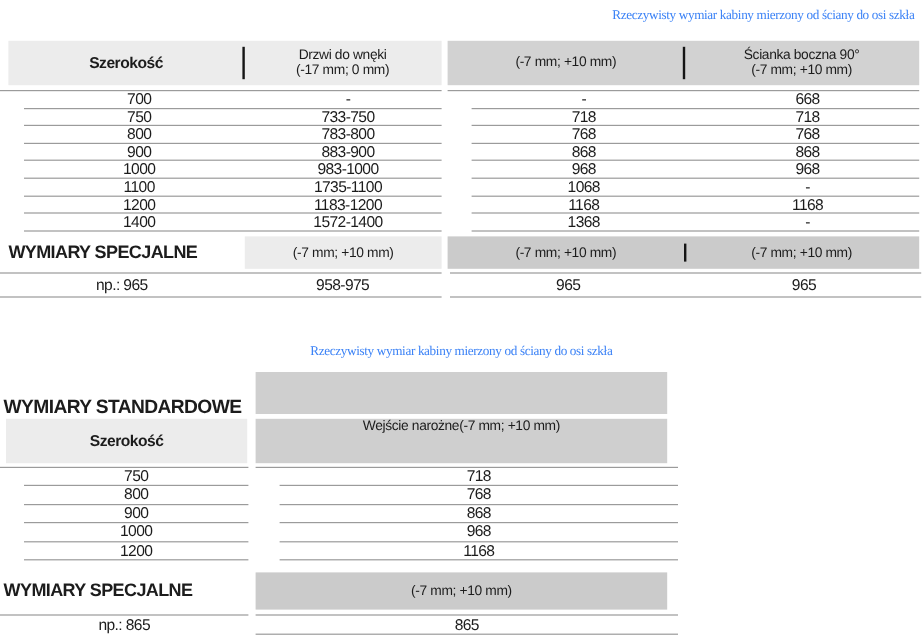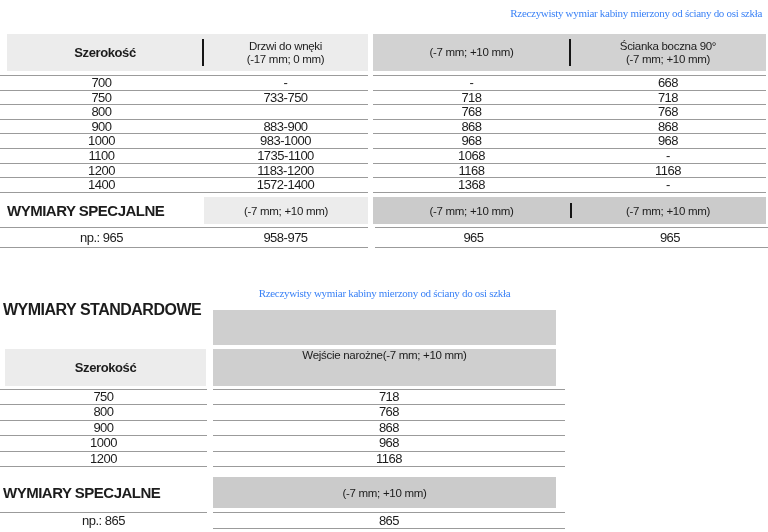--- a/index.html
+++ b/index.html
@@ -26,21 +26,21 @@
   .t1-hl .c1 { width:196px; }
   .t1-hl .c2 { width:165px; }
   .t1-hr .c3 { width:197px; }
   .t1-hr .c4 { width:196px; }
   .vdiv { position:absolute; width:2px; background:#151515; }
   .vd1 { left:195px; top:5px; height:27px; }
   .vd2 { left:196px; top:5px; height:27px; }
   .vd3 { left:197px; top:6px; height:15px; width:1.5px; }
 
   
-  .rowsblk { border-top:1px solid #9b9b9b; }
+  .rowsblk { border-top:1px solid #9b9b9b;padding-left:20px; }
   .t1-rl { left:0; top:75px; width:368px; }
   .t1-rr { left:373px; top:75px; width:393px; }
   .trow { display:flex; height:14.6px; border-bottom:1px solid #9b9b9b;
           font-size:13px; line-height:13.4px; letter-spacing:-0.5px; }
   .t1-rl .ca { width:203px; text-align:center; }
   .t1-rl .cb { width:165px; text-align:center; }
   .t1-rr .ca { width:197px; text-align:center; }
   .t1-rr .cb { width:196px; text-align:center; }
 
   
@@ -56,21 +56,21 @@
   .t1-sp-r .s4 { width:196px; }
 
   
   .exrow { border-top:1px solid #9b9b9b; border-bottom:1px solid #9b9b9b; display:flex;
            font-size:13px; letter-spacing:-0.5px; }
   .t1-ex-l { left:0; top:227px; width:368px; height:21px; line-height:19px; }
   .t1-ex-r { left:375px; top:227px; width:393px; height:21px; line-height:19px; }
 
   
   .t2-std-block { left:213px; top:310px; width:343px; height:35px; background:#cfcfcf; }
-  .t2-std-label { left:3px; top:292px; height:35px; line-height:35px;
+  .t2-std-label { left:3px; top:322px; height:35px; line-height:35px;
                   font-weight:bold; font-size:16px; letter-spacing:-0.5px; }
   .t2-h1 { left:5px; top:349px; width:201px; height:37px; background:#ececec;
            display:flex; align-items:center; justify-content:center;
            font-weight:bold; font-size:13px; letter-spacing:-0.4px; }
   .t2-h2 { left:213px; top:349px; width:343px; height:37px; background:#cfcfcf;
            display:flex; justify-content:center; text-align:center;
            font-size:11.5px; line-height:13px; letter-spacing:-0.3px; }
   .t2-rl { left:0; top:389px; width:207px; }
   .t2-rr { left:213px; top:389px; width:352px; }
   .brow { height:15.4px; border-bottom:1px solid #9b9b9b; text-align:center;
@@ -115,20 +115,21 @@
     <div class="trow">
         <div class="ca">700</div>
         <div class="cb">-</div>
       </div>
     <div class="trow">
         <div class="ca">750</div>
         <div class="cb">733-750</div>
       </div>
     <div class="trow">
         <div class="ca">800</div>
+        <div class="cb">783-800</div>
       </div>
     <div class="trow">
         <div class="ca">900</div>
         <div class="cb">883-900</div>
       </div>
     <div class="trow">
         <div class="ca">1000</div>
         <div class="cb">983-1000</div>
       </div>
     <div class="trow">

